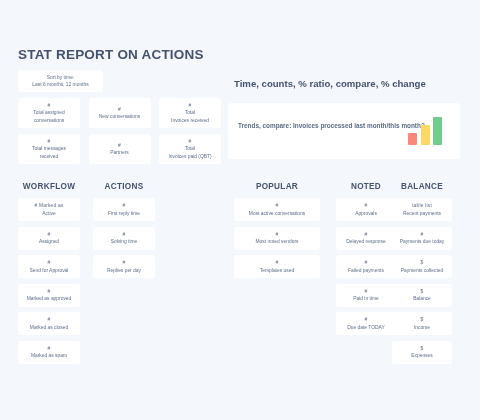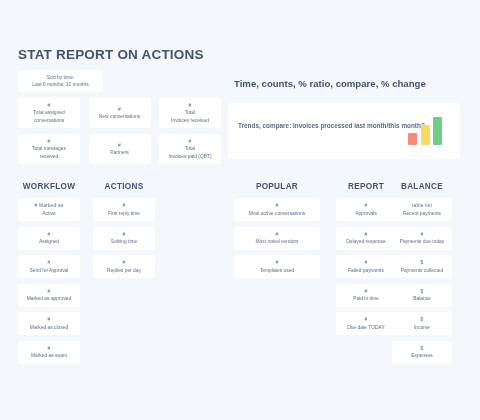--- a/index.html
+++ b/index.html
@@ -259,21 +259,21 @@
         <span class="ln sym">#</span>
         <span class="ln">Most  noted vendors</span>
       </div>
       <div class="card" style="background: rgb(255, 255, 255);">
         <span class="ln sym">#</span>
         <span class="ln">Templates used</span>
       </div>
     </div>
 
     <div class="col col-noted">
-      <div class="col-head">REPORT</div>
+      <div class="col-head">NOTED</div>
       <div class="card" style="background: rgb(255, 255, 255);">
         <span class="ln sym">#</span>
         <span class="ln">Approvals</span>
       </div>
       <div class="card" style="background: rgb(255, 255, 255);">
         <span class="ln sym">#</span>
         <span class="ln">Delayed response</span>
       </div>
       <div class="card" style="background: rgb(255, 255, 255);">
         <span class="ln sym">#</span>

